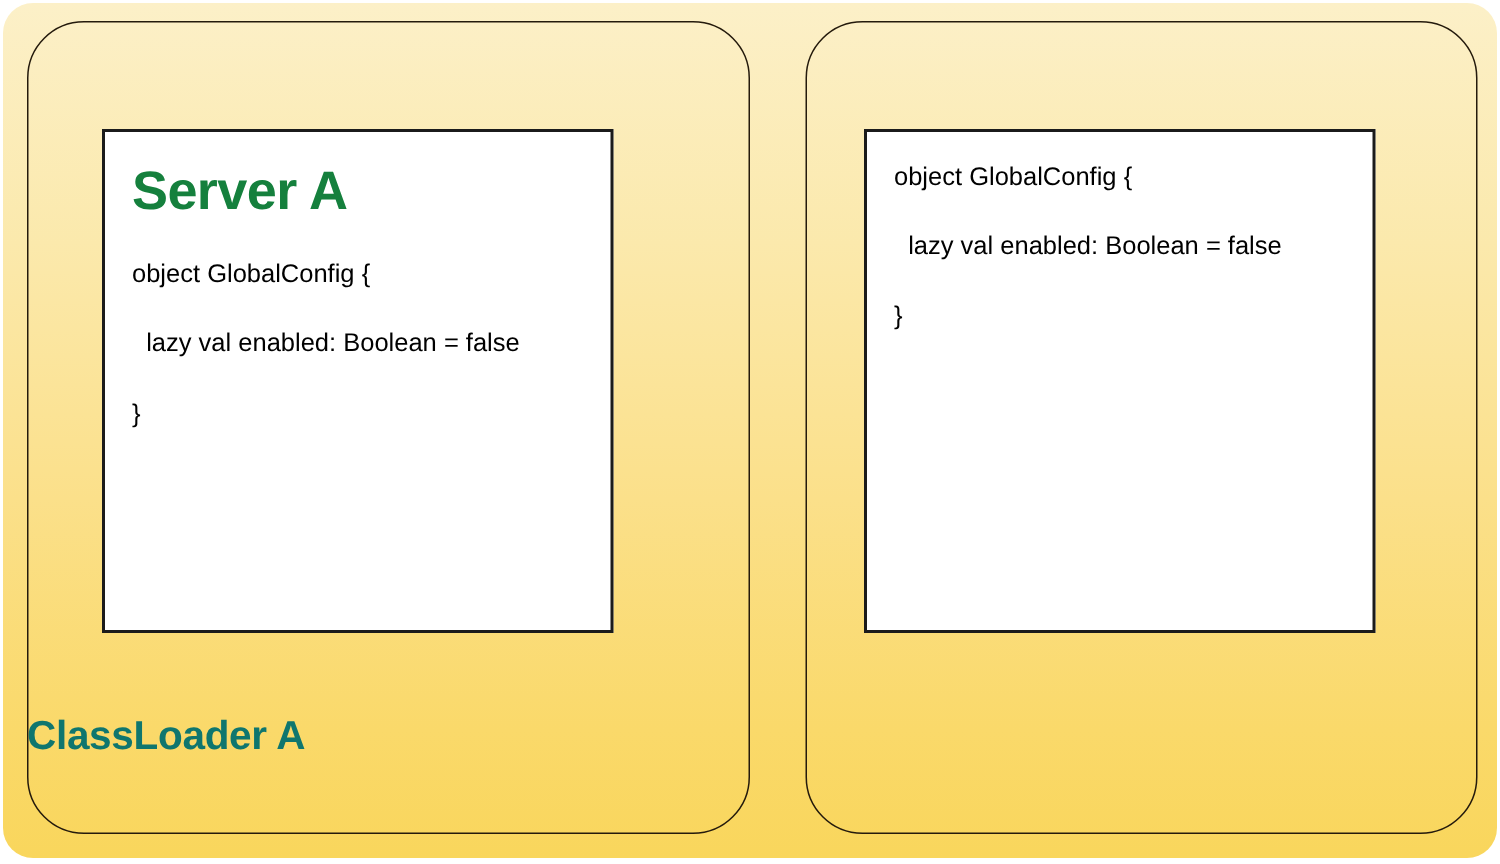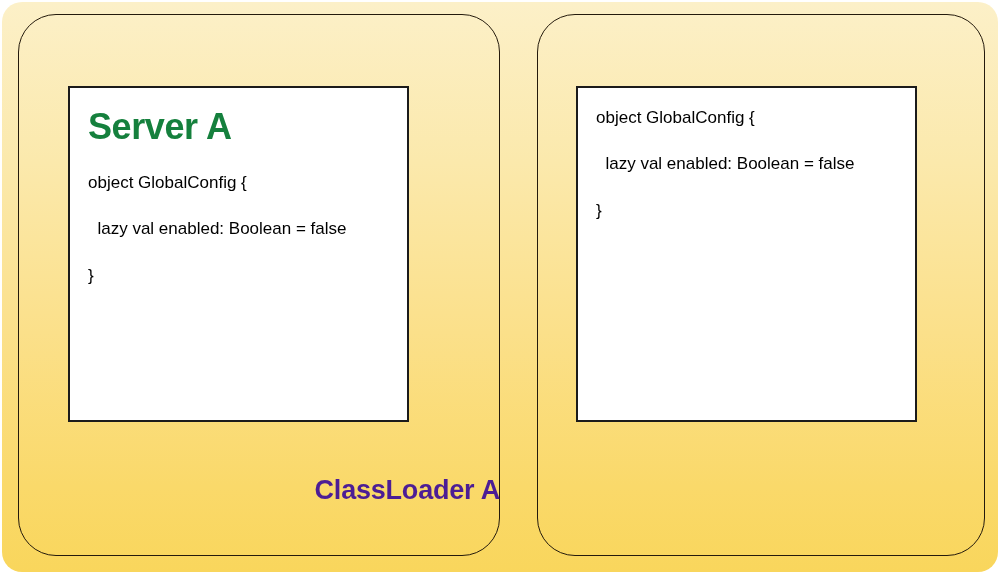--- a/index.html
+++ b/index.html
@@ -86,22 +86,22 @@
     white-space: pre;
   }
   .code-line:last-child { margin-bottom: 0; }
 
   
   .loader-caption {
     position: absolute;
     top: 475px;
     font-size: 27px;
     font-weight: bold;
-    color: #4c1d95;
-    text-align: right;
+    color: #0f766e;
+    text-align: left;
     letter-spacing: -0.2px;
     white-space: nowrap;
   }
   .loader-caption.left  { left: 18px;  width: 482px; }
   .loader-caption.right { left: 537px; width: 448px; }
 </style>
 </head>
 <body>
 
 <div class="canvas">

